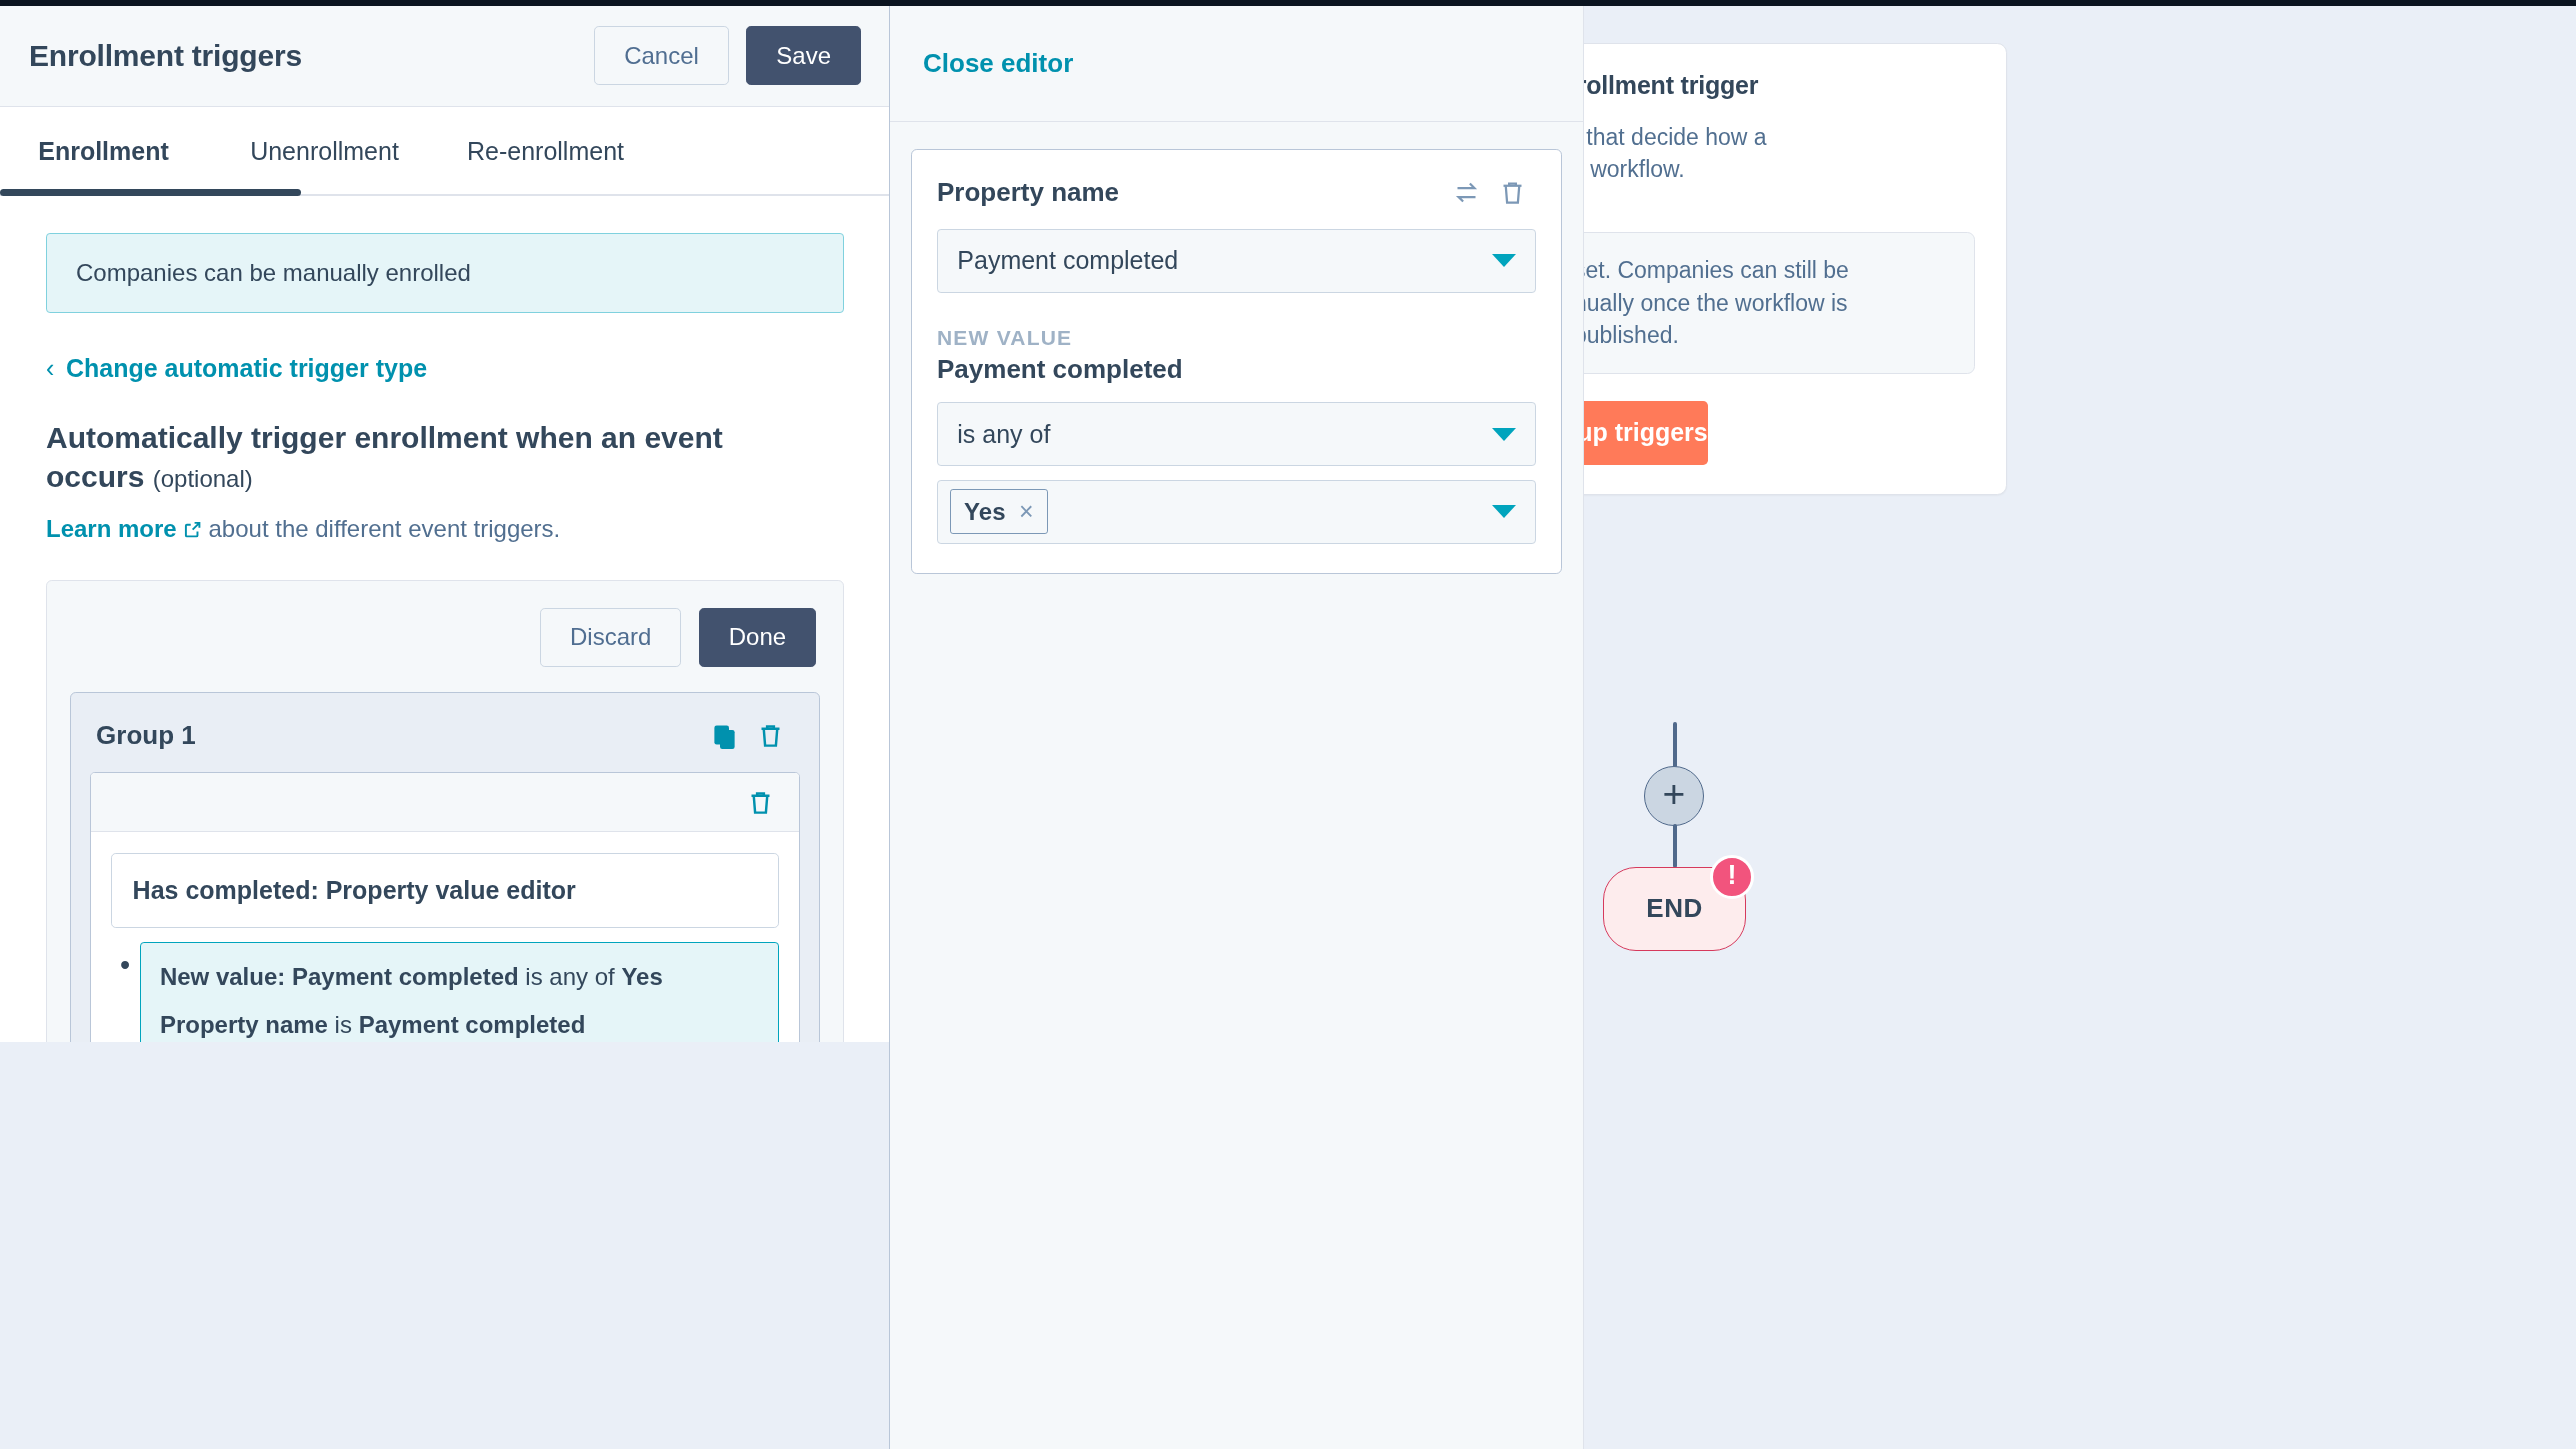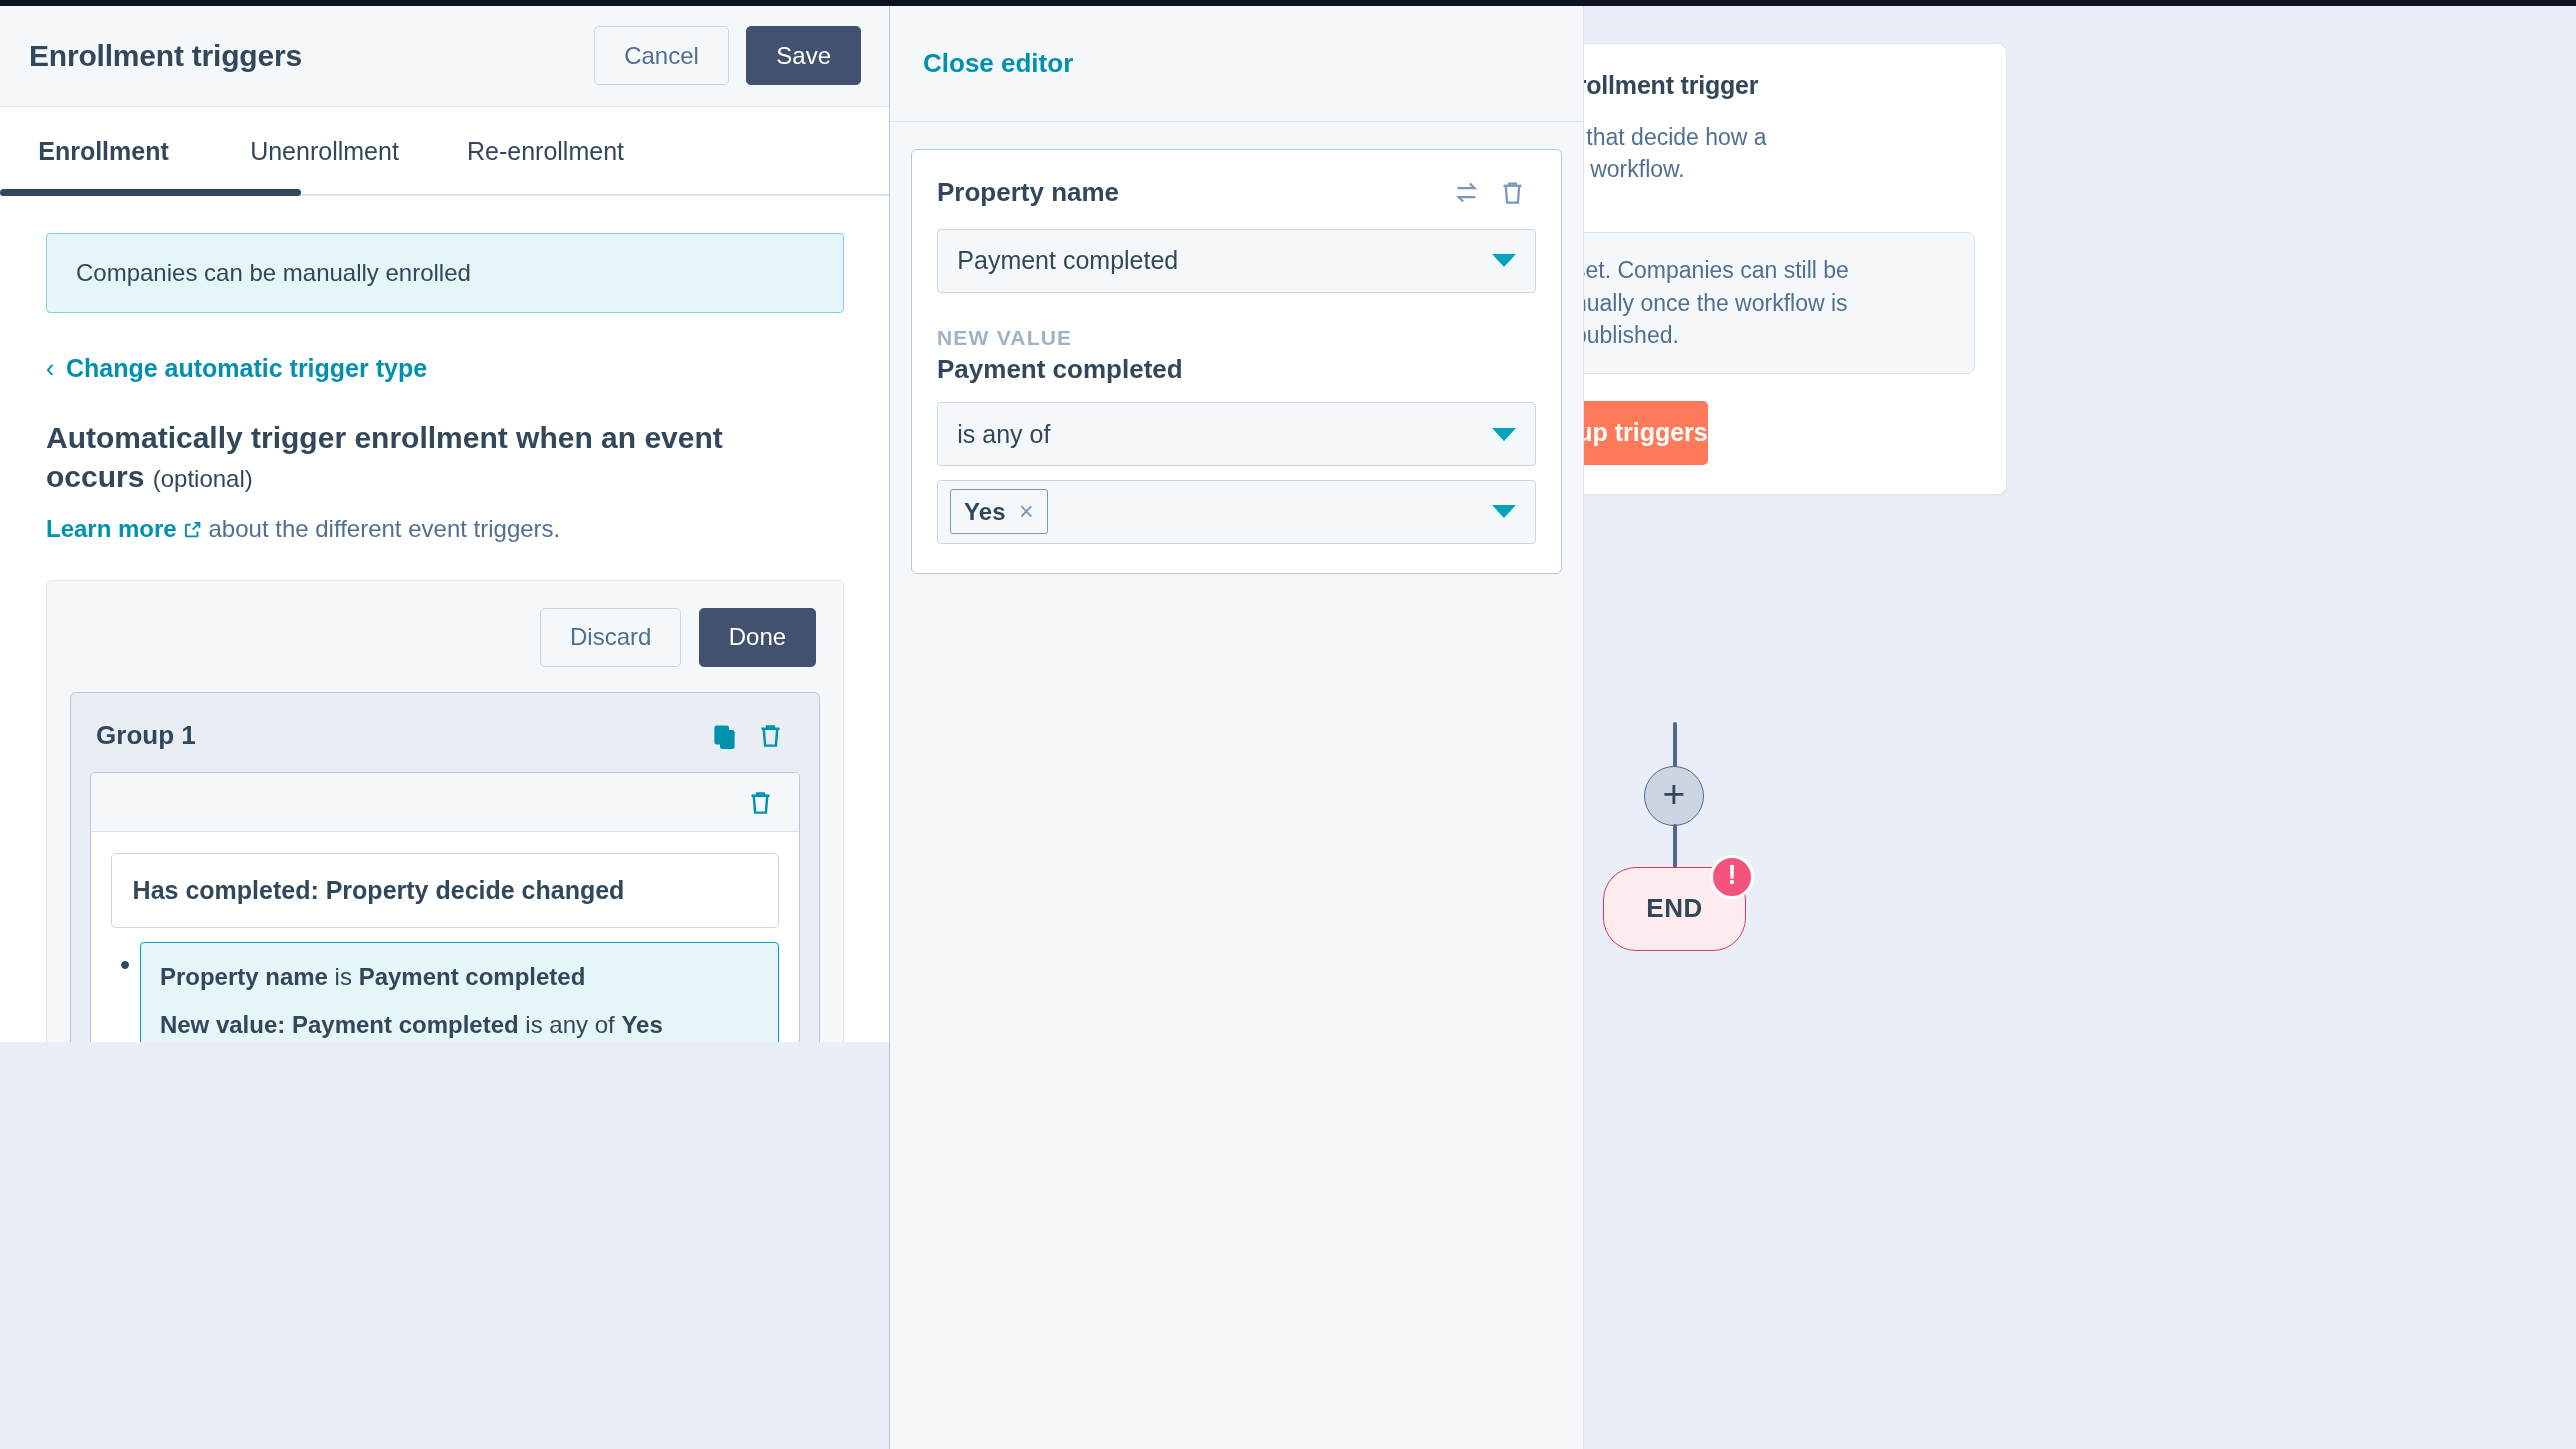--- a/index.html
+++ b/index.html
@@ -290,26 +290,26 @@
             <div class="filter-top">
               <button class="icon-btn">
                 <svg viewBox="0 0 24 24" width="27" height="27" fill="none" stroke="currentColor" stroke-width="2.2">
                     <path d="M4 6h16"></path>
                     <path d="M9 6V4h6v2"></path>
                     <path d="M6 6l1.2 15h9.6L18 6"></path>
                   </svg>
               </button>
             </div>
             <div class="filter-body">
-              <div class="event-box">Has completed: Property decide changed</div>
+              <div class="event-box">Has completed: Property value editor</div>
               <div class="bullet-row">
                 <div class="bullet">•</div>
                 <div class="detail-box">
+                  <p><b>New value: Payment completed</b><span> is any of </span><b>Yes</b></p>
                   <p><b>Property name</b><span> is </span><b>Payment completed</b></p>
-                  <p><b>New value: Payment completed</b><span> is any of </span><b>Yes</b></p>
                 </div>
               </div>
             </div>
           </div>
         </div>
 
         <div class="or-divider">
           <div class="or-line"></div>
           <div class="or-text">OR</div>
           <div class="or-line"></div>

